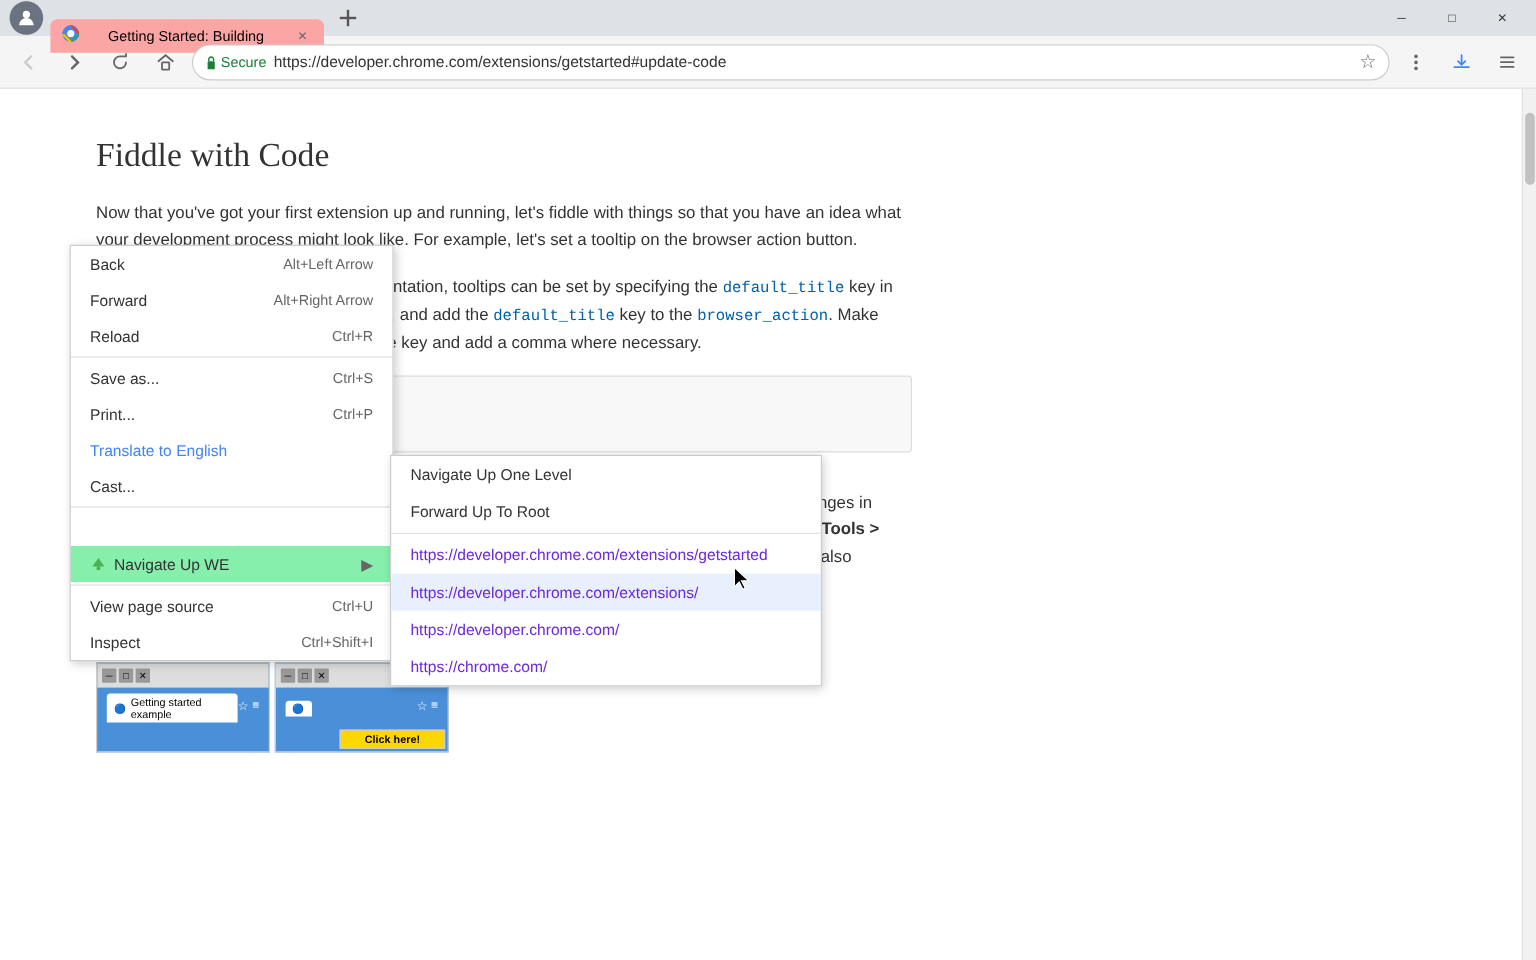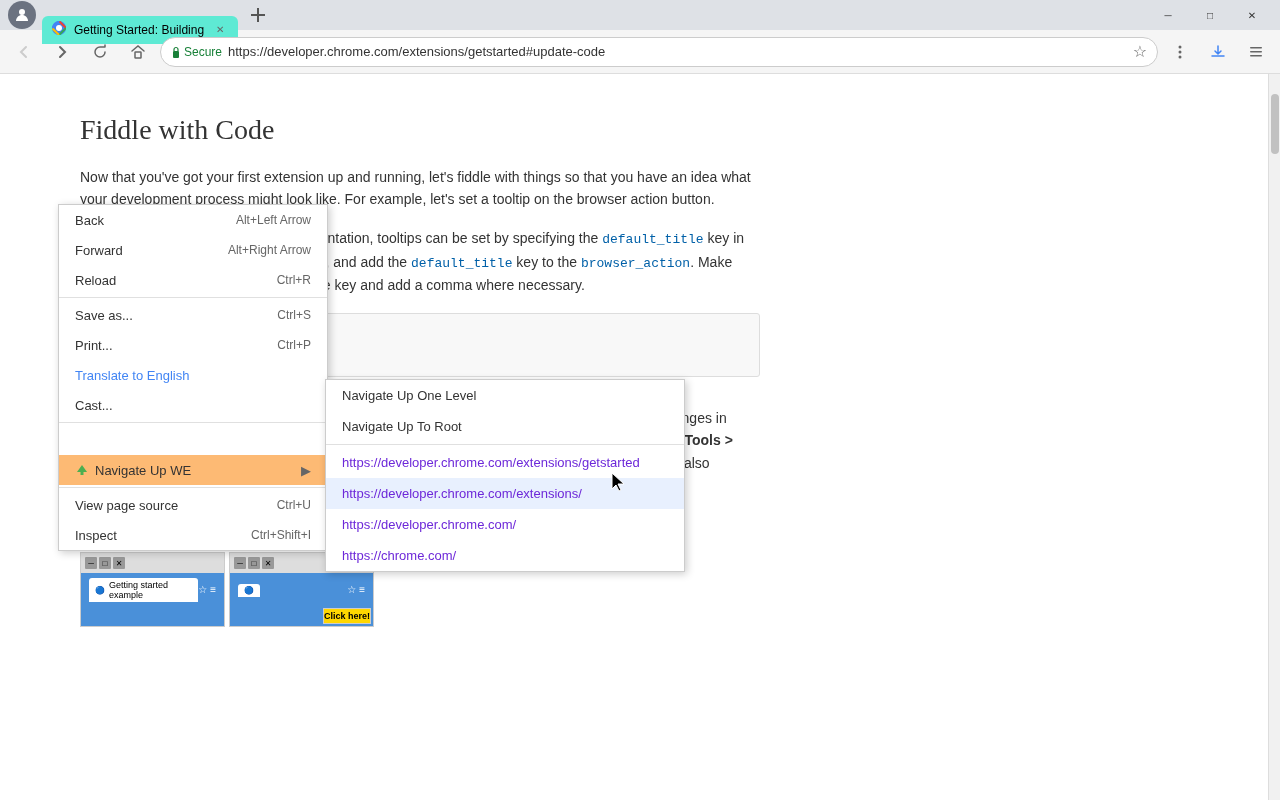--- a/index.html
+++ b/index.html
@@ -12,25 +12,25 @@
       display: flex;
       align-items: center;
       justify-content: space-between;
       padding: 0 8px;
       user-select: none;
     }
     .title-bar-left { display: flex; align-items: center; gap: 6px; }
     .tab {
       display: flex;
       align-items: center;
-      background: #5eead4;
+      background: #fca5a5;
       border-radius: 6px 6px 0 0;
       padding: 4px 10px;
       font-size: 12px;
-      gap: 8px;
+      gap: 24px;
       height: 28px;
       margin-top: 29px;
     }
     .tab-close {
       width: 16px; height: 16px;
       display: flex; align-items: center; justify-content: center;
       border-radius: 50%;
       cursor: pointer;
       font-size: 10px;
       color: #666;
@@ -242,21 +242,21 @@
       font-size: 9px;
       border-radius: 3px 3px 0 0;
       margin-top: 2px;
     }
     .click-here-badge {
       position: absolute;
       bottom: 2px;
       right: 2px;
       background: #ffd700;
       border: 1px solid #ccc;
-      padding: 2px 0;
+      padding: 2px 20px;
       font-size: 9px;
       font-weight: bold;
     }
 
     
     .cursor {
       position: absolute;
       left: 610px;
       top: 397px;
       width: 12px;
@@ -467,21 +467,21 @@
     <div class="context-menu-item blue-label">
       <span class="label" style="color:#4285f4;">Translate to English</span>
     </div>
 
     <div class="context-menu-item">
       <span class="label">Cast...</span>
       <span class="shortcut"></span>
     </div>
     <div class="context-menu-divider"></div>
 
-    <div class="context-menu-item active navigate" style="background:#fdba74;margin-top:32px;">
+    <div class="context-menu-item active navigate" style="background:#86efac;margin-top:32px;">
       <span class="label" style="display:flex; align-items:center; gap:6px;">
         <svg width="14" height="14" viewBox="0 0 14 14" fill="#4caf50">
           <path d="M7 2L2 9h10L7 2z"></path>
           <rect x="5.5" y="9" width="3" height="3"></rect>
         </svg>
         <span>Navigate Up WE</span>
       </span>
       <span class="arrow">▶</span>
     </div>
     <div class="context-menu-divider"></div>
@@ -492,21 +492,21 @@
     </div>
 
     <div class="context-menu-item">
       <span class="label">Inspect</span>
       <span class="shortcut">Ctrl+Shift+I</span>
     </div>
   </div>
 
   <div class="submenu">
     <div class="submenu-item">Navigate Up One Level</div>
-    <div class="submenu-item">Navigate Up To Root</div>
+    <div class="submenu-item">Forward Up To Root</div>
     <div class="submenu-divider"></div>
     <div class="submenu-item link">https://developer.chrome.com/extensions/getstarted</div>
     <div class="submenu-item link" style="background:#e8f0fe;">https://developer.chrome.com/extensions/</div>
     <div class="submenu-item link">https://developer.chrome.com/</div>
     <div class="submenu-item link">https://chrome.com/</div>
   </div>
 
   <div class="cursor">
     <svg width="16" height="22" viewBox="0 0 16 22" fill="none">
       <path d="M2 2L2 18L6 14L9 20L11 19L8 13L14 13L2 2Z" fill="black" stroke="white" stroke-width="1"></path>

